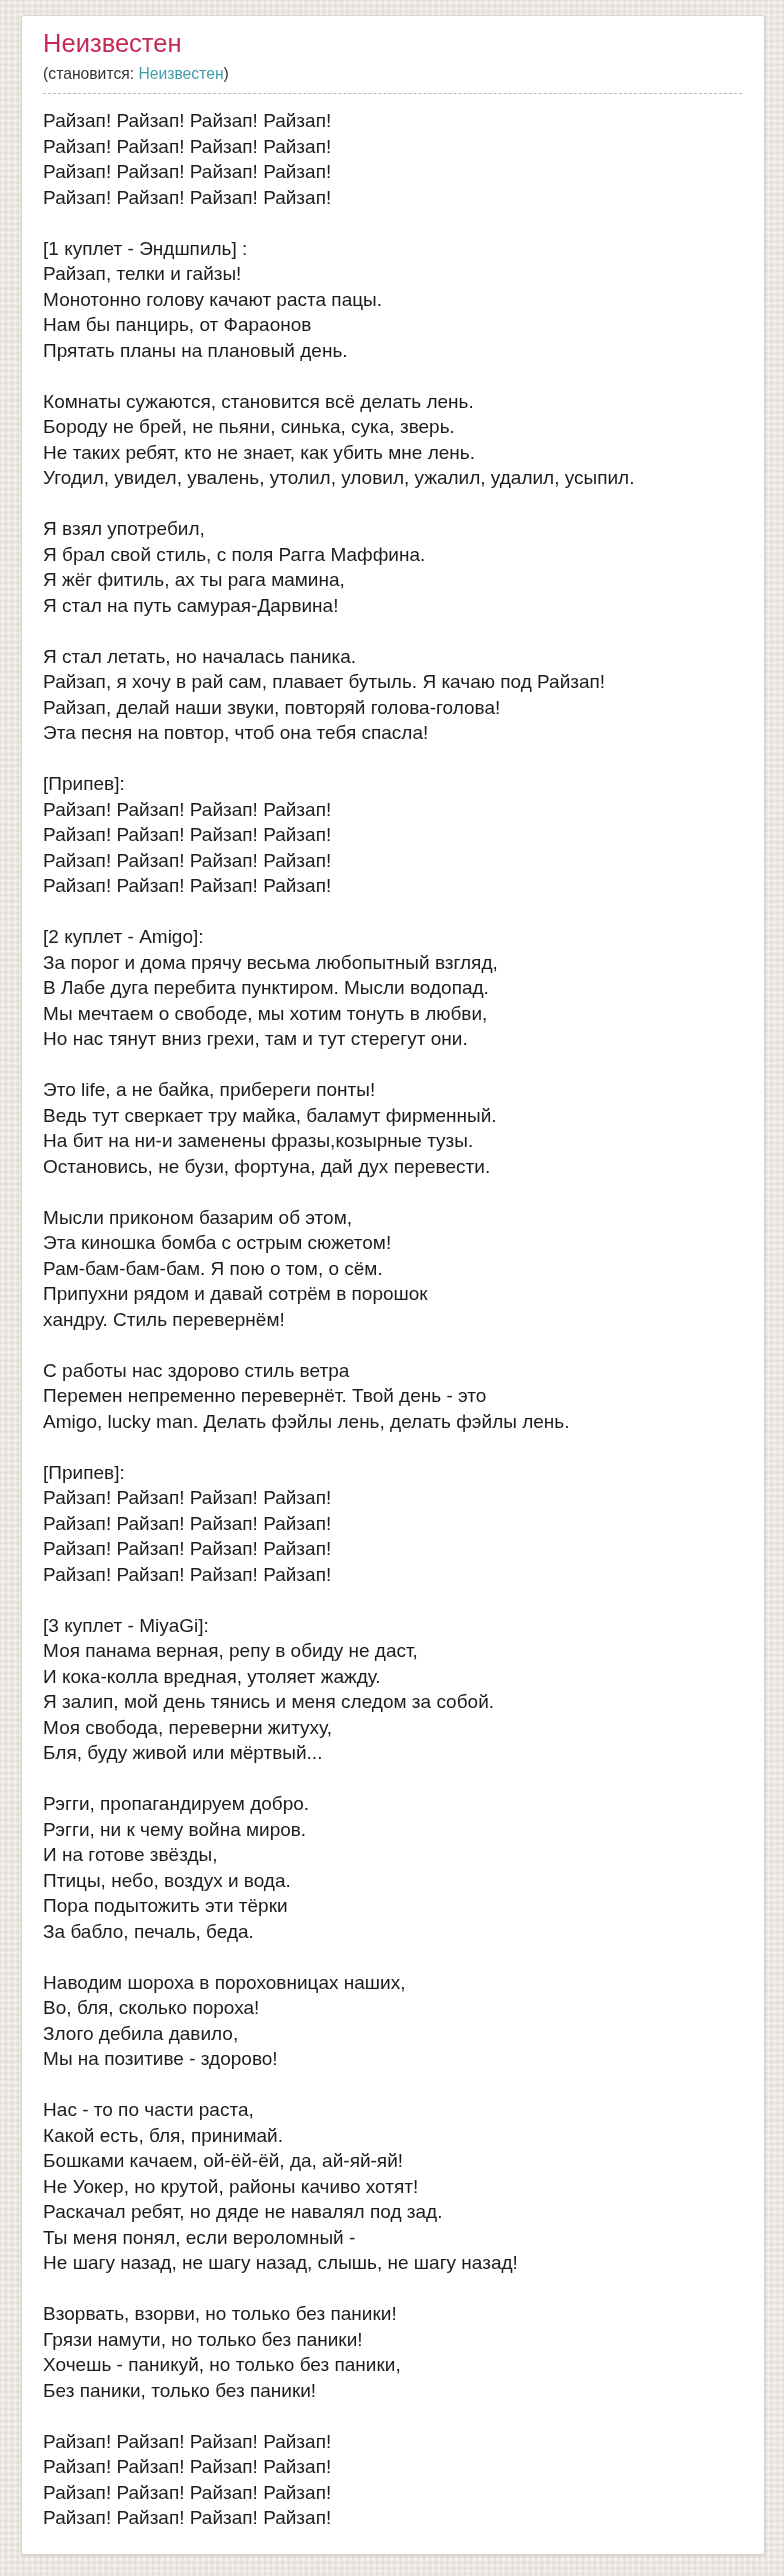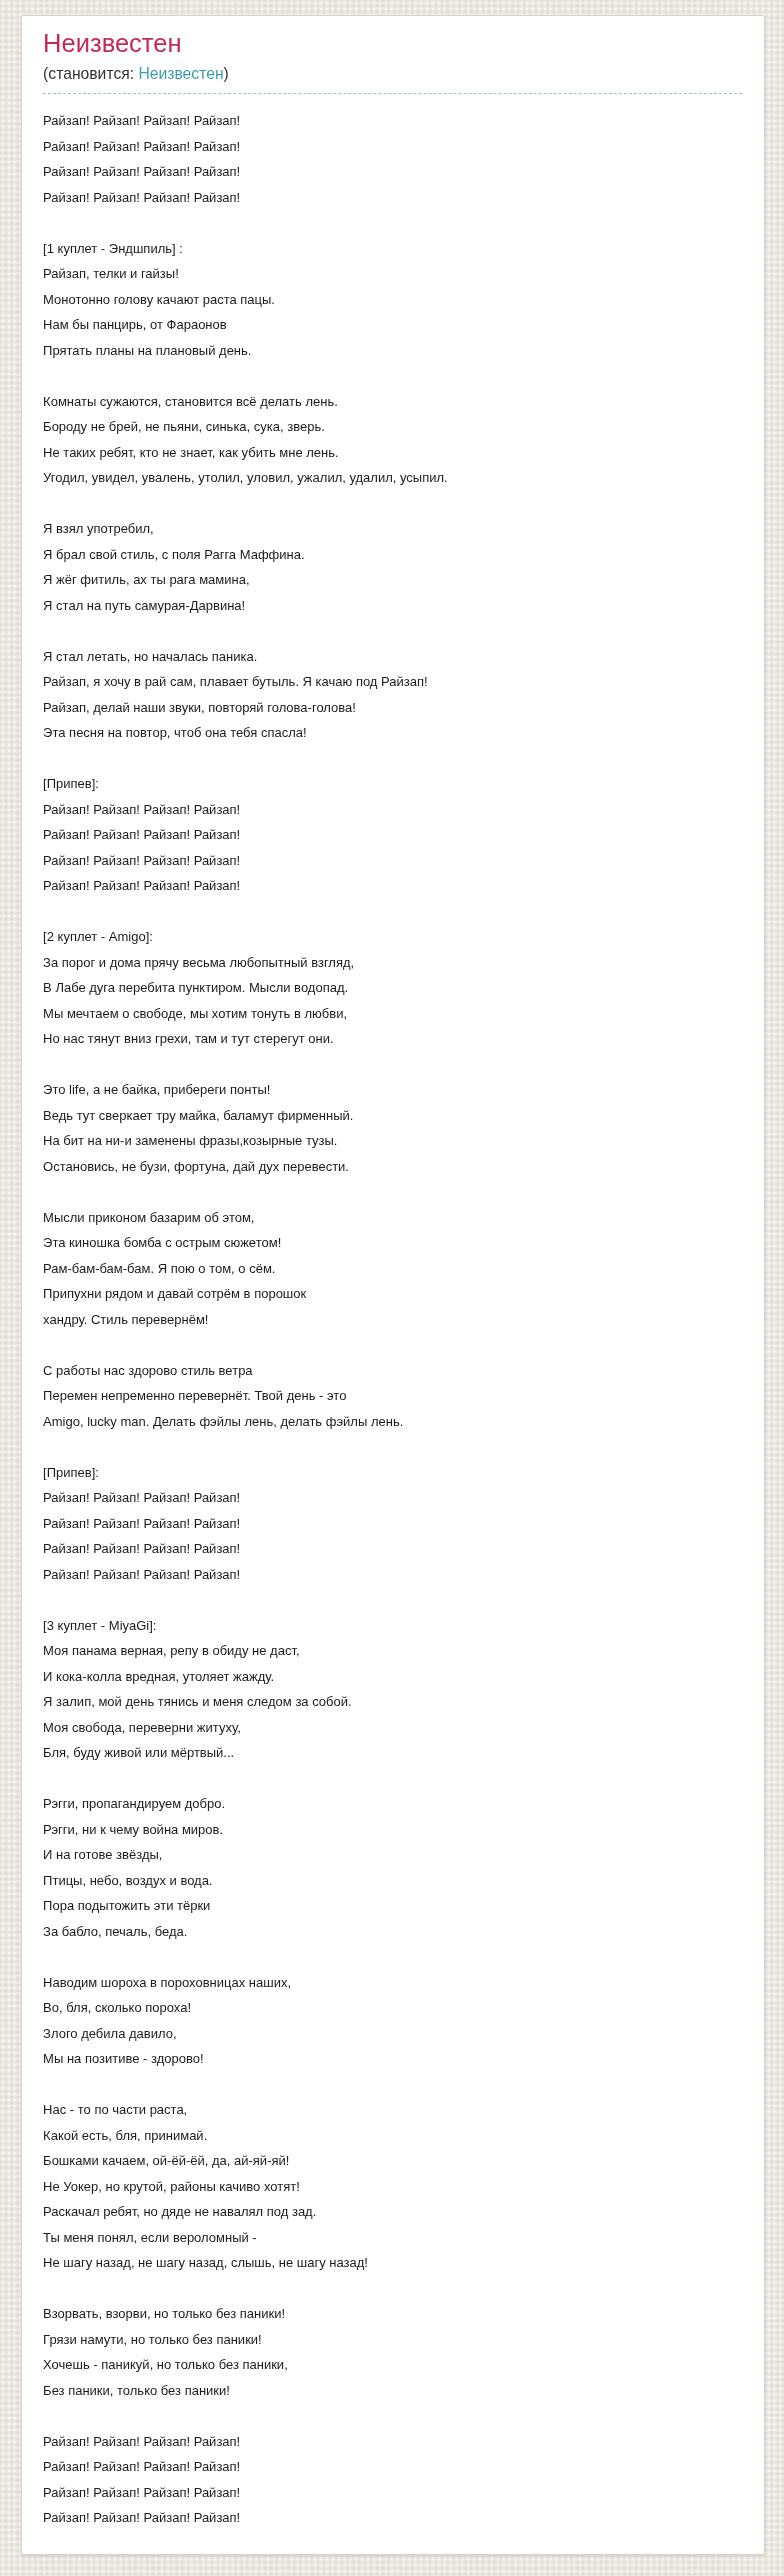--- a/index.html
+++ b/index.html
@@ -45,21 +45,21 @@
     color: #333333;
     border-bottom: 1px dashed #a3bfcd;
   }
   .artist-link {
     color: #3f9eaa;
     text-decoration: none;
     cursor: pointer;
   }
   .lyrics {
     margin-top: 14.7px;
-    font-size: 13px;
+    font-size: 19px;
     line-height: 25.5px;
     color: #1c1c1c;
     white-space: pre-wrap;
   }
 </style>
 </head>
 <body>
 
 <div class="card">
   <h1 class="song-title">Неизвестен</h1>

